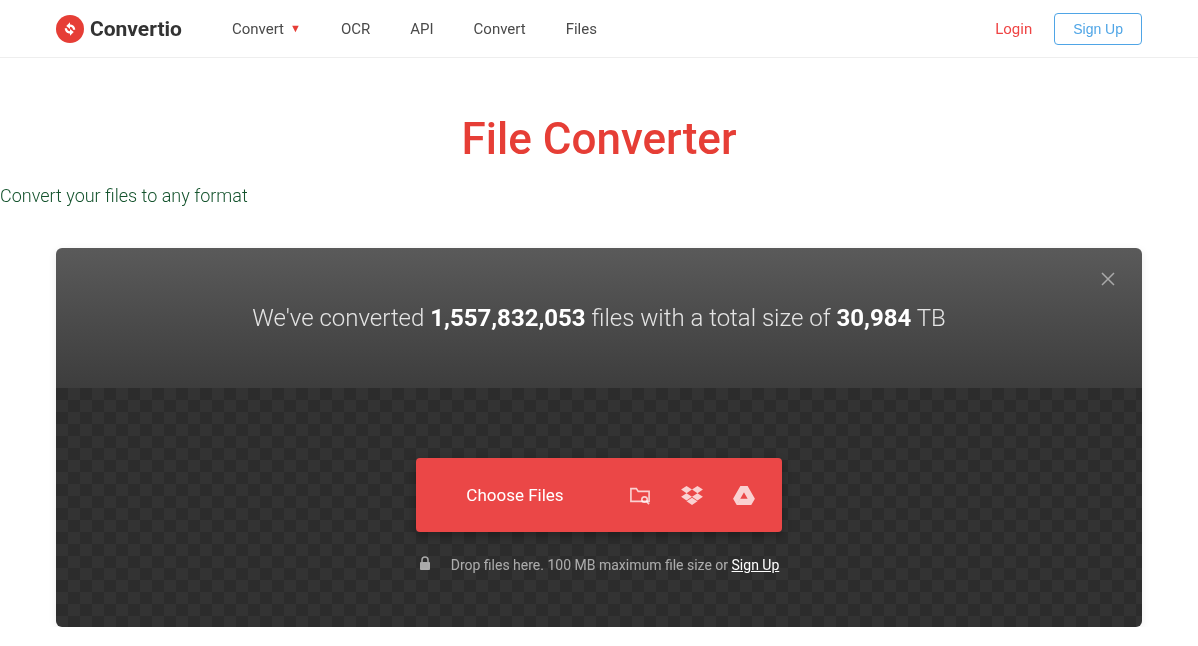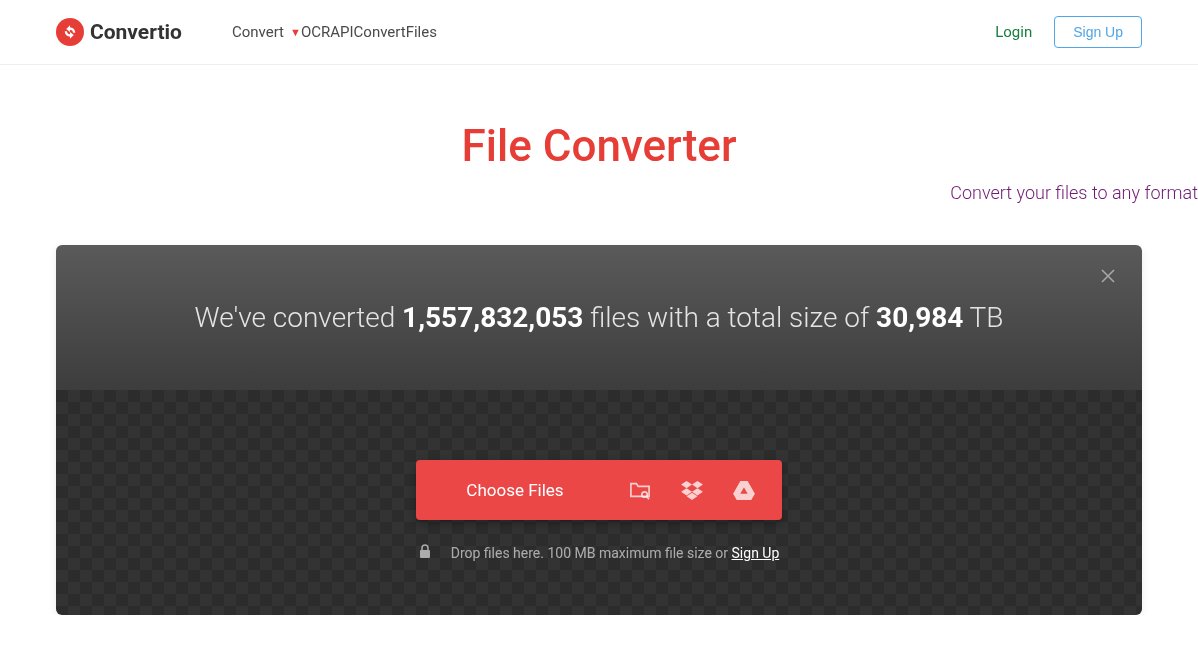--- a/index.html
+++ b/index.html
@@ -5,21 +5,21 @@
     * { margin: 0; padding: 0; box-sizing: border-box; }
     body {
       font-family: -apple-system, BlinkMacSystemFont, "Segoe UI", Roboto, "Helvetica Neue", Arial, sans-serif;
       background: #fff;
       color: #333;
     }
     .header {
       display: flex;
       align-items: center;
       padding: 0 56px;
-      height: 65px;
+      height: 58px;
       border-bottom: 1px solid #eee;
     }
     .logo {
       display: flex;
       align-items: center;
       gap: 6px;
       margin-right: 50px;
     }
     .logo-icon {
       width: 28px;
@@ -31,20 +31,21 @@
       align-items: center;
       justify-content: center;
     }
     .logo-text {
       font-size: 21px;
       font-weight: 700;
       color: #333;
     }
     .nav {
       display: flex;
+      gap: 40px;
       flex: 1;
     }
     .nav-item {
       font-size: 15px;
       color: #4a4a4a;
       cursor: pointer;
       display: flex;
       align-items: center;
       gap: 6px;
     }
@@ -52,58 +53,58 @@
       color: #e63e36;
       font-size: 11px;
     }
     .auth {
       display: flex;
       align-items: center;
       gap: 22px;
     }
     .login-link {
       font-size: 15px;
-      color: #15803d;
+      color: #ef4444;
       cursor: pointer;
     }
     .signup-btn {
       border: 1px solid #4fa5e6;
       color: #4fa5e6;
       background: #fff;
       padding: 7px 18px;
       border-radius: 4px;
       font-size: 14px;
       cursor: pointer;
     }
     .page-title {
       text-align: center;
       margin-top: 55px;
       font-size: 44px;
       font-weight: 500;
       color: #e63e36;
     }
     .page-subtitle {
-      text-align: right;
-      margin-top: 10px;
+      text-align: left;
+      margin-top: 20px;
       font-size: 18px;
-      color: #701a75;
+      color: #14532d;
       font-weight: 300;
     }
     .converter-box {
       margin: 42px 56px 0 56px;
       border-radius: 6px;
       overflow: hidden;
       box-shadow: 0 2px 8px rgba(0,0,0,0.08);
     }
     .stats-banner {
       background: linear-gradient(to bottom, #5a5a5a, #3d3d3d);
       padding: 56px 30px 56px 30px;
       text-align: center;
       color: rgba(255,255,255,0.85);
-      font-size: 28px;
+      font-size: 24px;
       font-weight: 300;
       position: relative;
     }
     .stats-banner .close {
       position: absolute;
       top: 22px;
       right: 26px;
       color: rgba(255,255,255,0.5);
       cursor: pointer;
       font-size: 18px;
@@ -121,21 +122,21 @@
       background-position: 0 0, 12px 12px;
       padding: 70px 0 54px 0;
       text-align: center;
     }
     .choose-files-wrap {
       display: inline-flex;
       align-items: center;
       background: #eb4747;
       border-radius: 4px;
       box-shadow: 0 4px 10px rgba(0,0,0,0.3);
-      height: 60px;
+      height: 74px;
     }
     .choose-files-btn {
       color: #fff;
       font-size: 17px;
       padding: 0 50px 0 50px;
       cursor: pointer;
       height: 100%;
       display: flex;
       align-items: center;
     }

